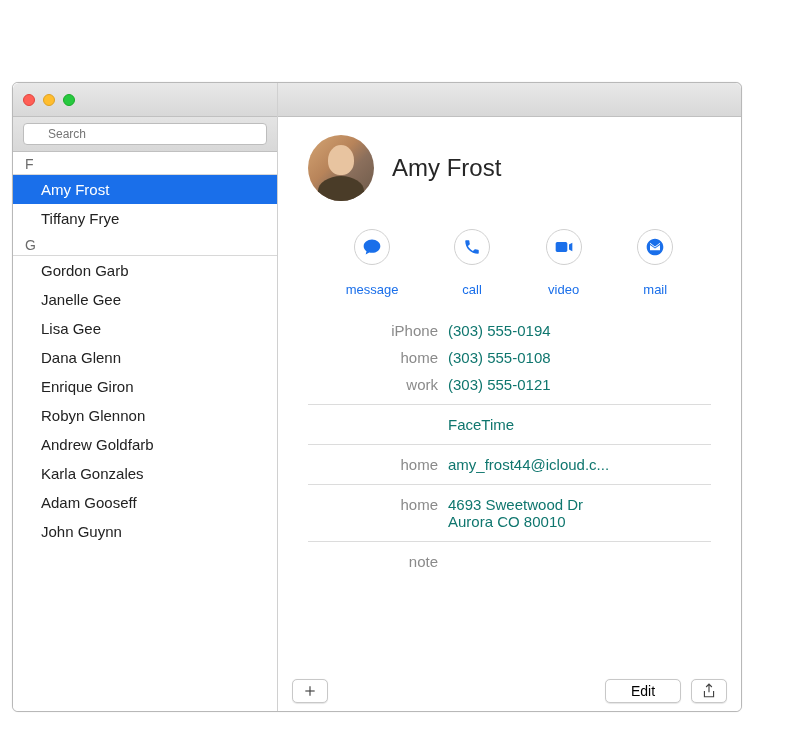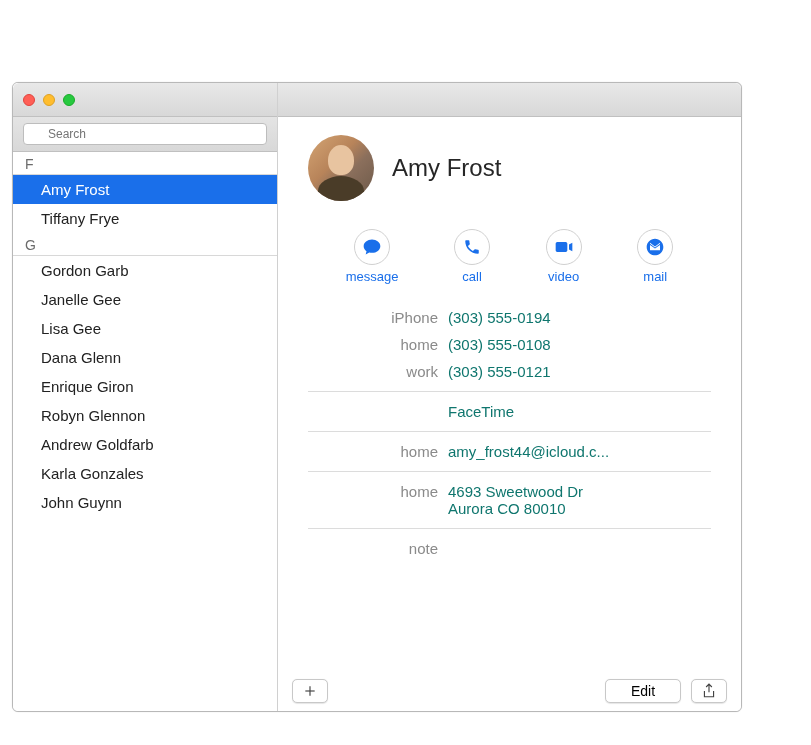--- a/index.html
+++ b/index.html
@@ -161,21 +161,21 @@
     .actions {
       display: flex;
       justify-content: space-around;
       padding: 0 10px;
       margin-bottom: 20px;
     }
     .action {
       display: flex;
       flex-direction: column;
       align-items: center;
-      gap: 4px;
+      gap: 17px;
       cursor: pointer;
     }
     .action-icon {
       width: 36px;
       height: 36px;
       border-radius: 50%;
       border: 1px solid #d0d0d0;
       display: flex;
       align-items: center;
       justify-content: center;
@@ -274,20 +274,21 @@
         <div class="contact-row"><span class="contact-first">Tiffany </span><span class="contact-last">Frye</span></div>
         <div class="section-header">G</div>
         <div class="contact-row"><span class="contact-first">Gordon </span><span class="contact-last">Garb</span></div>
         <div class="contact-row"><span class="contact-first">Janelle </span><span class="contact-last">Gee</span></div>
         <div class="contact-row"><span class="contact-first">Lisa </span><span class="contact-last">Gee</span></div>
         <div class="contact-row"><span class="contact-first">Dana </span><span class="contact-last">Glenn</span></div>
         <div class="contact-row"><span class="contact-first">Enrique </span><span class="contact-last">Giron</span></div>
         <div class="contact-row"><span class="contact-first">Robyn </span><span class="contact-last">Glennon</span></div>
         <div class="contact-row"><span class="contact-first">Andrew </span><span class="contact-last">Goldfarb</span></div>
         <div class="contact-row"><span class="contact-first">Karla </span><span class="contact-last">Gonzales</span></div>
+        <div class="contact-row"><span class="contact-first">Adam </span><span class="contact-last">Gooseff</span></div>
         <div class="contact-row"><span class="contact-first">John </span><span class="contact-last">Guynn</span></div>
       </div>
   </div>
 
   <div class="detail">
     <div class="detail-titlebar"></div>
     <div class="detail-body">
       <div class="header-row">
         <div class="avatar"></div>
         <div class="contact-name">Amy Frost</div>

